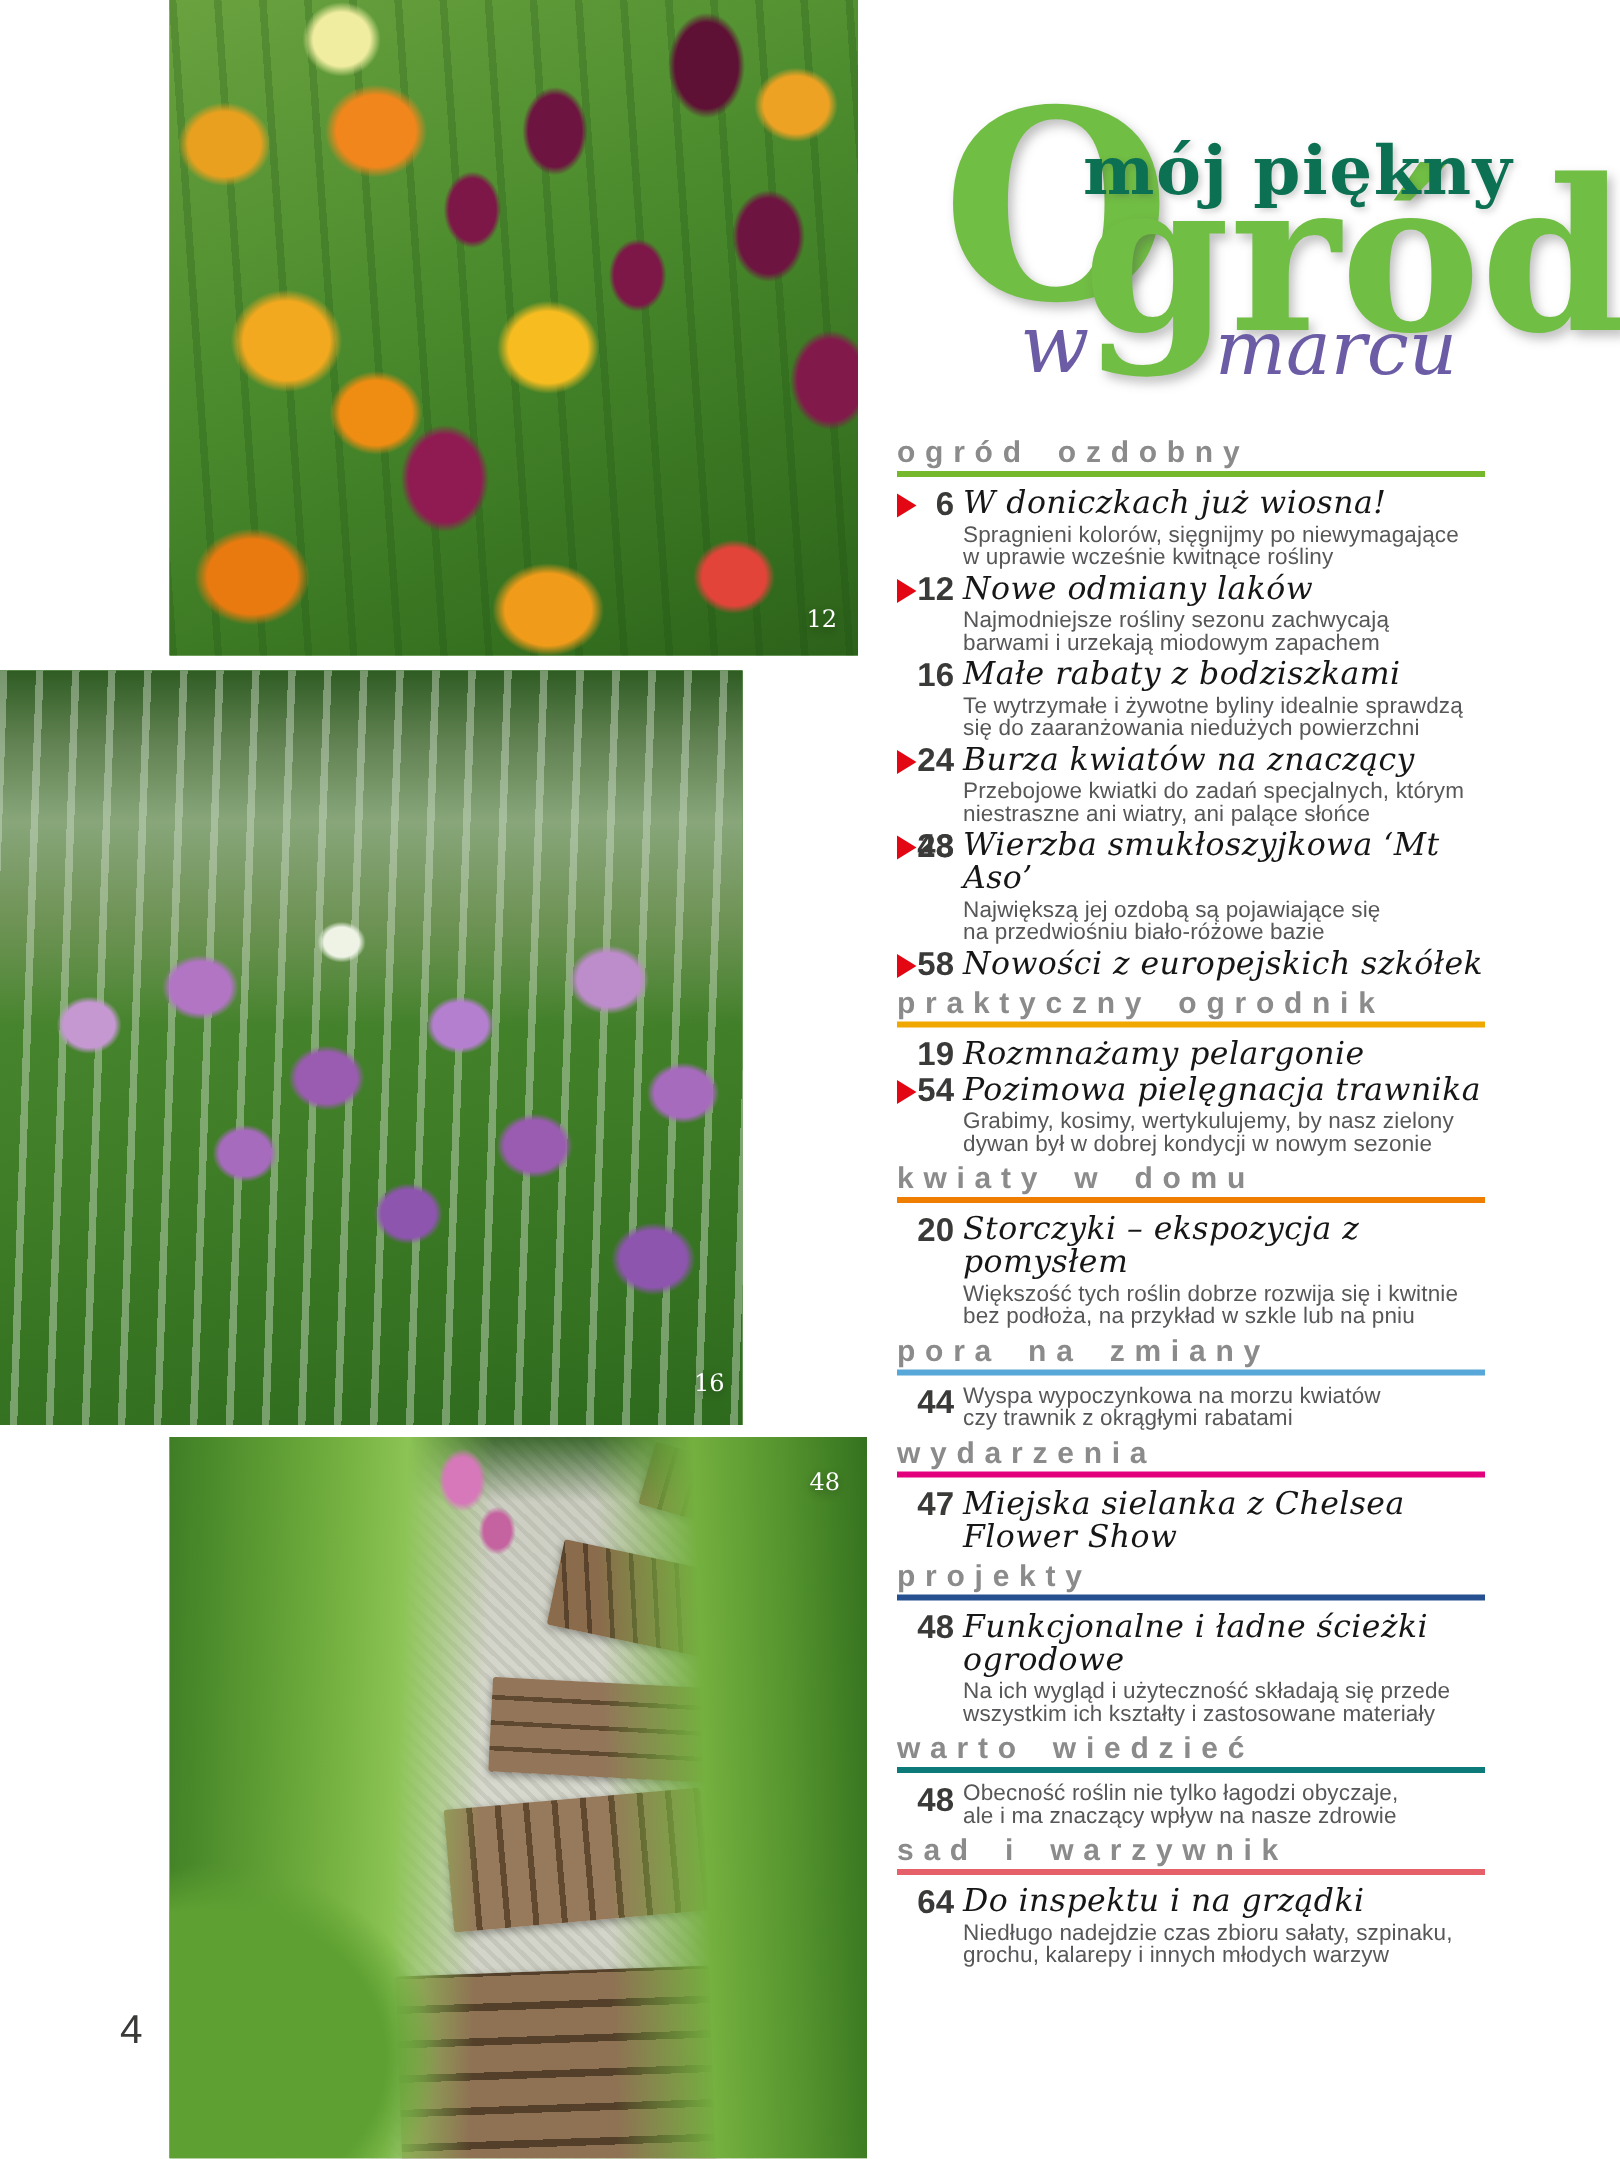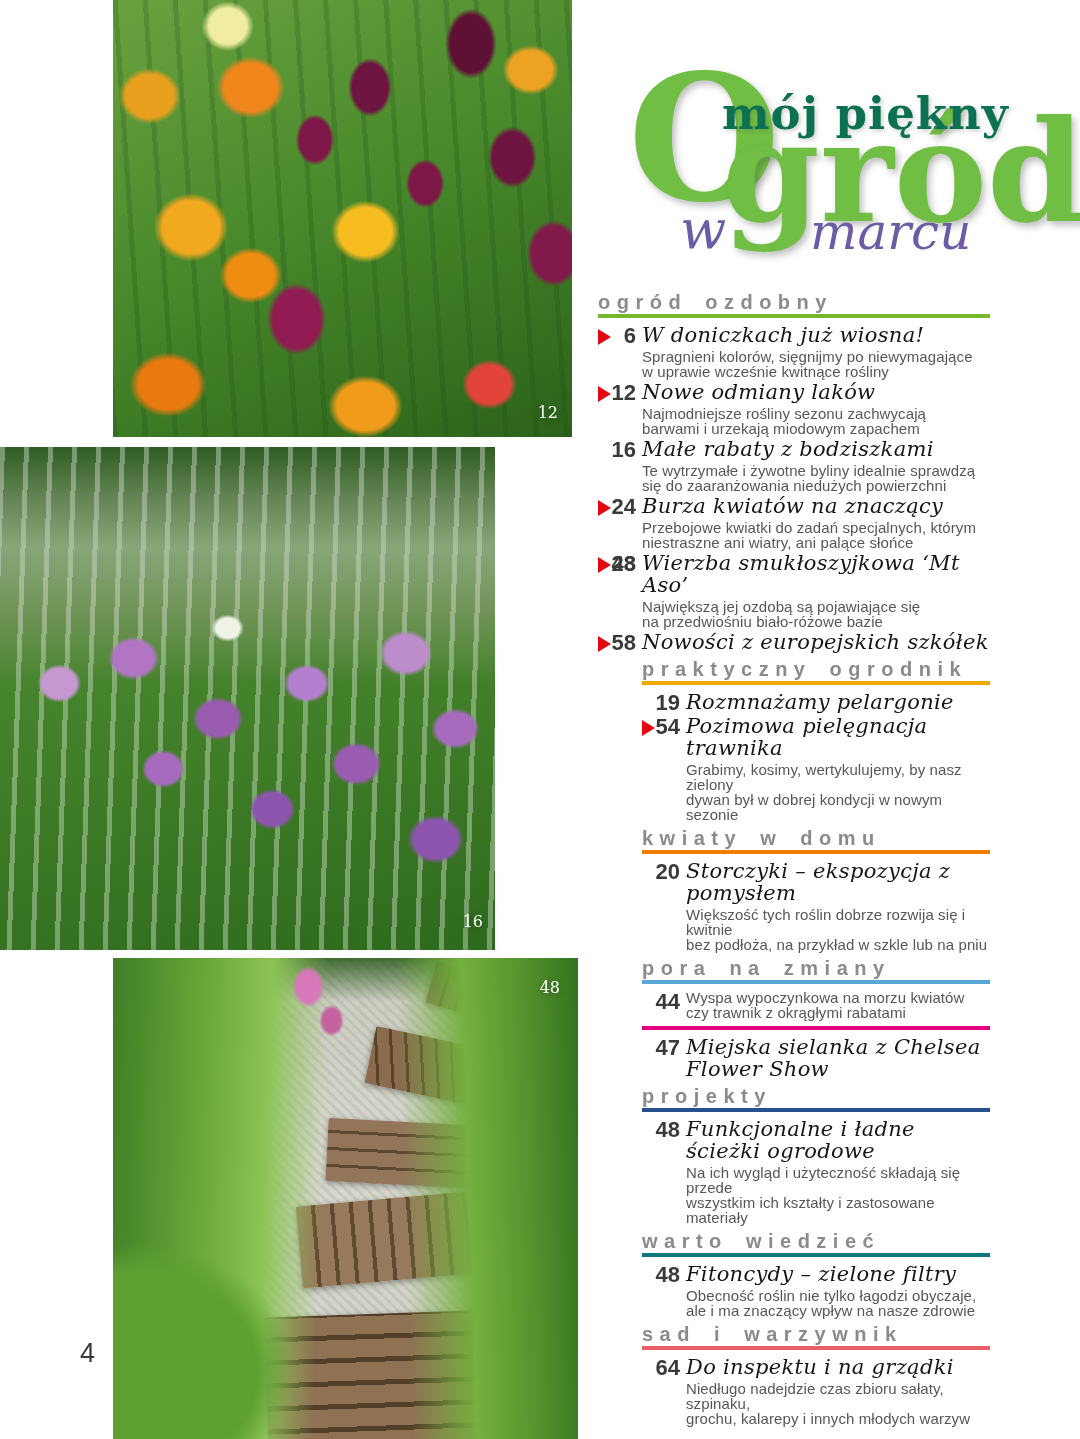--- a/index.html
+++ b/index.html
@@ -90,21 +90,21 @@
   .logo-tagline{left:94px;top:6px;font:700 45px/1 "DejaVu Serif",serif;color:var(--logo-dark-green);
     letter-spacing:1px;text-shadow:2px 2px 4px rgba(70,70,70,.25);}
   .logo-rest{left:94px;top:17px;font:700 140px/1 "DejaVu Serif",serif;color:var(--logo-green);
     text-shadow:3px 4px 7px rgba(70,70,70,.35);}
   .logo-w{left:52px;top:118px;font:italic 54px/1 "DejaVu Serif",serif;color:var(--logo-purple);}
   .logo-month{left:182px;top:122px;font:italic 50px/1 "DejaVu Serif",serif;color:var(--logo-purple);}
 
   
   .toc{position:absolute;left:598px;top:292px;width:392px;}
   .toc-section{margin:0 0 0 0;}
-  .toc-section + .toc-section{margin-top:6px;margin-left:44px;}
+  .toc-section + .toc-section{margin-top:6px;}
   .section-title{margin:0;font:700 20px/20px "Liberation Sans",sans-serif;
     color:var(--header-gray);letter-spacing:6.5px;word-spacing:6px;}
   .section-rule{height:4px;margin:2px 0 6px 0;background:#ccc;}
   .entry{position:relative;padding-left:44px;margin-bottom:2px;}
   .entry-arrow{position:absolute;left:0;top:5px;width:0;height:0;
     border-left:13px solid var(--arrow-red);border-top:8px solid transparent;border-bottom:8px solid transparent;}
   .entry-num{position:absolute;left:0;top:0;width:38px;text-align:right;
     font:700 22px/24px "Liberation Sans",sans-serif;color:var(--page-num-color);}
   .entry-title{font:italic 21px/22px "DejaVu Serif",serif;color:var(--title-color);letter-spacing:.3px;}
   .entry-desc{margin-top:3px;font:400 15px/15px "Liberation Sans",sans-serif;
@@ -266,20 +266,21 @@
     <span class="entry-num">44</span>
     <div class="entry-body">
       <div class="entry-desc">Wyspa wypoczynkowa na morzu kwiatów
 czy trawnik z okrągłymi rabatami</div>
     </div>
   </div>
 </div>
   </section>
 
   <section class="toc-section">
+    <h2 class="section-title">wydarzenia</h2>
     <div class="section-rule" style="background: rgb(227, 0, 125);"></div>
     <div class="entries">
   <div class="entry">
 
     <span class="entry-num">47</span>
     <div class="entry-body">
       <div class="entry-title">Miejska sielanka z Chelsea Flower Show</div>
 
     </div>
   </div>
@@ -303,21 +304,20 @@
   </section>
 
   <section class="toc-section">
     <h2 class="section-title">warto wiedzieć</h2>
     <div class="section-rule" style="background: rgb(12, 122, 120);"></div>
     <div class="entries">
   <div class="entry">
 
     <span class="entry-num">48</span>
     <div class="entry-body">
-      <div class="entry-title">Fitoncydy – zielone filtry</div>
       <div class="entry-desc">Obecność roślin nie tylko łagodzi obyczaje,
 ale i ma znaczący wpływ na nasze zdrowie</div>
     </div>
   </div>
 </div>
   </section>
 
   <section class="toc-section">
     <h2 class="section-title">sad i warzywnik</h2>
     <div class="section-rule" style="background: rgb(230, 96, 105);"></div>

